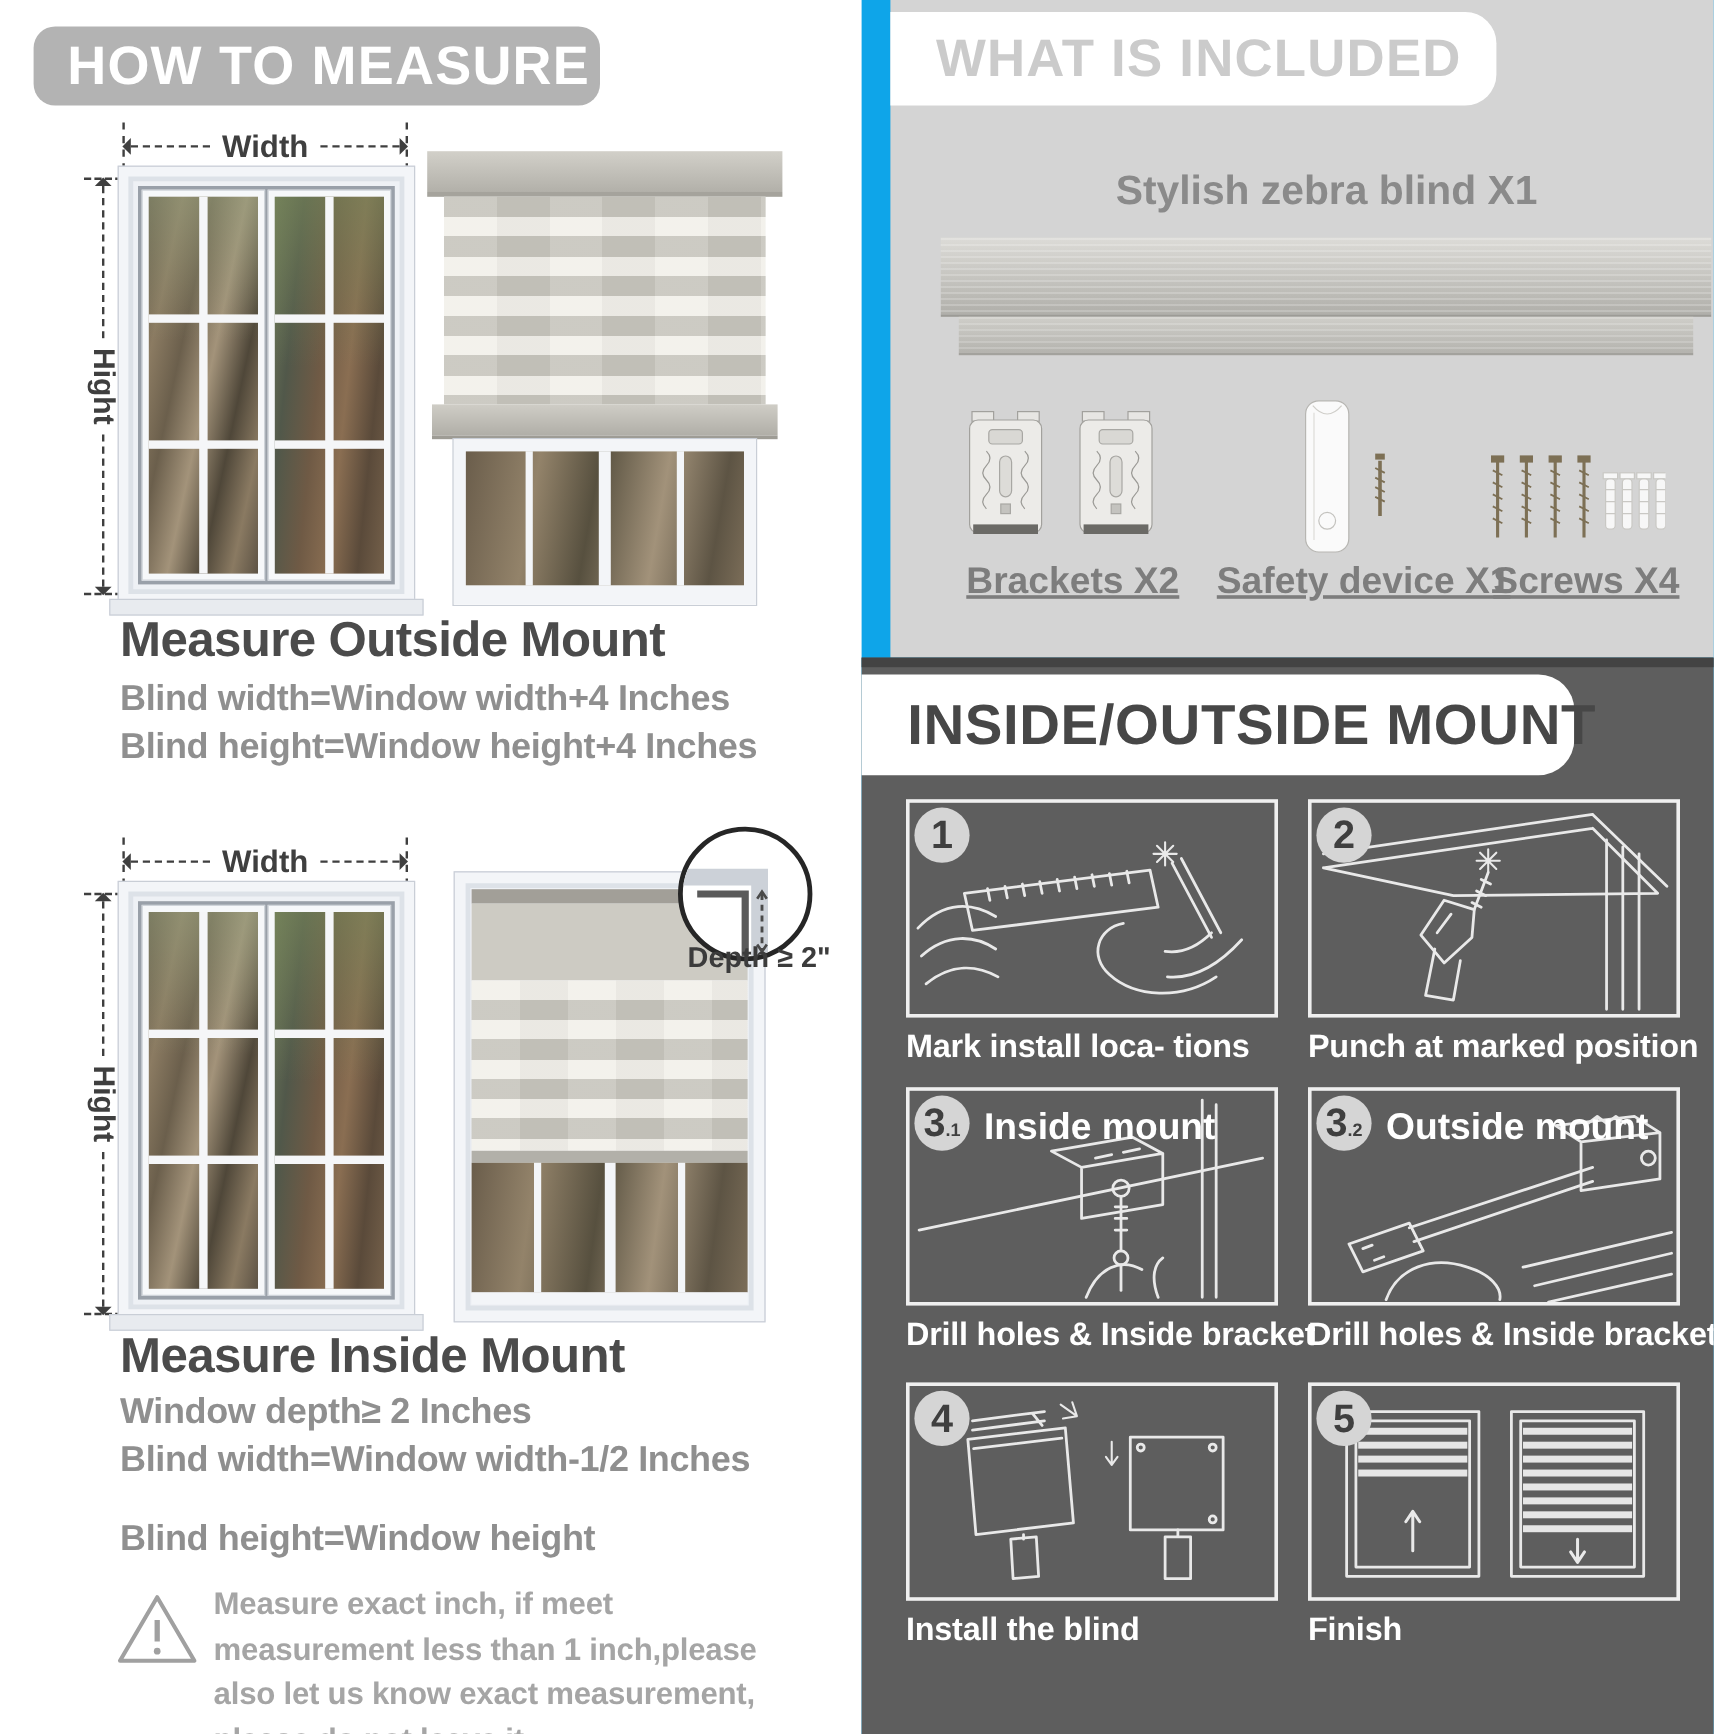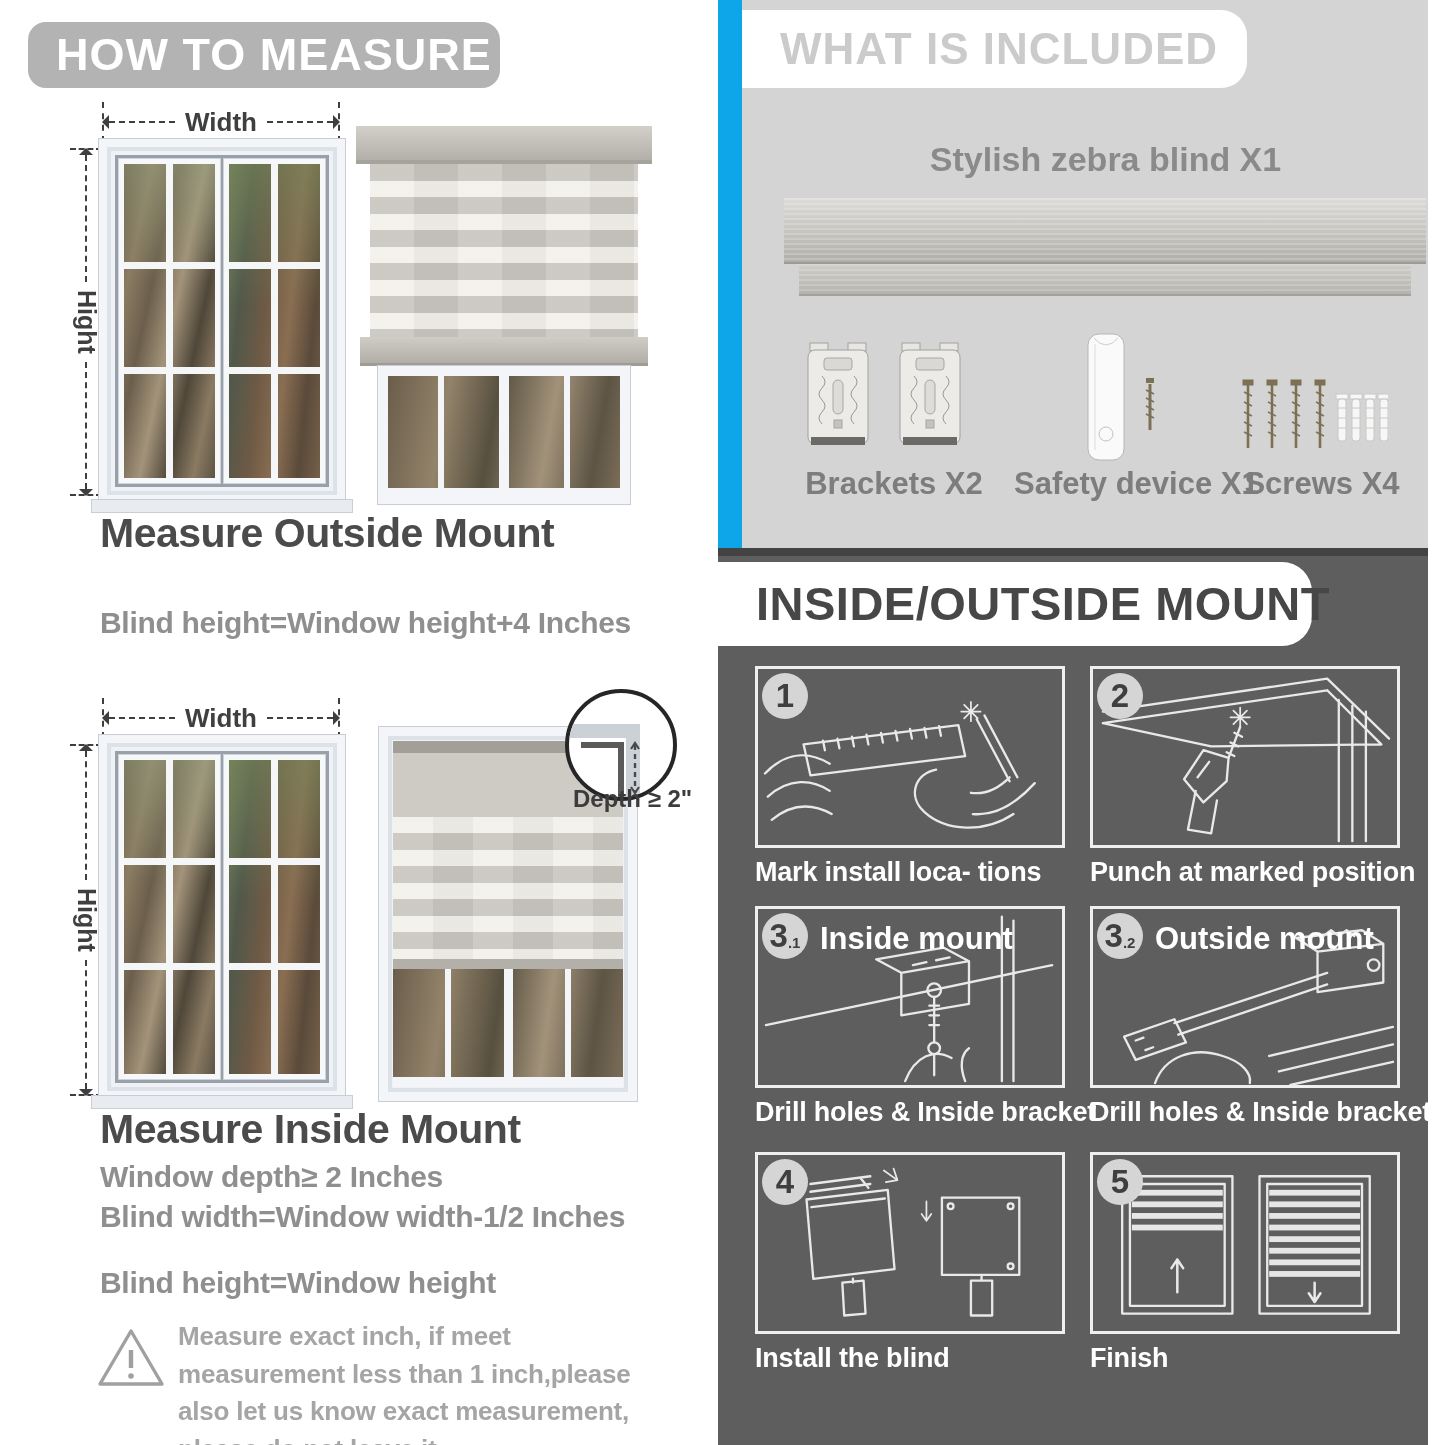--- a/index.html
+++ b/index.html
@@ -109,21 +109,21 @@
                  font-weight:bold;font-size:34px;}
   .rail-top{position:absolute;left:42px;top:198px;width:642px;height:64px;
             background:repeating-linear-gradient(180deg,rgba(255,255,255,.20) 0 2px,rgba(0,0,0,0) 2px 5px),
                        linear-gradient(180deg,#dcdbd7,#bebdb8 70%,#b0afaa);
             border-bottom:2px solid #9c9b96;}
   .rail-lip{position:absolute;left:57px;top:264px;width:612px;height:30px;
             background:repeating-linear-gradient(180deg,rgba(255,255,255,.18) 0 2px,rgba(0,0,0,0) 2px 5px),
                        linear-gradient(180deg,#cfcec9,#b4b3ae);
             border-bottom:2px solid #a3a29d;}
   .part-label{position:absolute;top:466px;width:220px;text-align:center;color:#7d7d7d;
-              font-weight:bold;font-size:31px;white-space:nowrap;}
+              font-weight:bold;font-size:31px;white-space:nowrap;text-decoration:underline;}
 
   
   .right-bottom{position:absolute;left:718px;top:548px;width:727px;height:897px;background:#5e5e5e;}
   .rb-topline{position:absolute;left:0;top:0;width:100%;height:8px;background:#434343;}
   .badge-mount{position:absolute;left:0;top:14px;width:594px;height:84px;background:#ffffff;
                border-radius:0 30px 30px 0;color:#474747;font-weight:bold;font-size:47px;
                letter-spacing:0.5px;line-height:84px;padding-left:38px;box-sizing:border-box;white-space:nowrap;}
   .step{position:absolute;width:310px;}
   .step-box{width:310px;height:182px;border:3px solid #efefef;box-sizing:border-box;position:relative;overflow:hidden;}
   .step-art{position:absolute;left:0;top:0;width:100%;height:100%;}
@@ -172,20 +172,21 @@
     </div>
 
     <div class="blind-outside" style="left:362px;top:126px;width:284px;height:378px;">
       <div class="bo-cassette"></div>
       <div class="bo-fabric"></div>
       <div class="bo-rail"></div>
       <div class="bo-window"></div>
     </div>
 
     <div class="sec-title" style="top:510px;">Measure Outside Mount</div>
+    <div class="sec-line" style="top:566px;">Blind width=Window width+4 Inches</div>
     <div class="sec-line" style="top:606px;">Blind height=Window height+4 Inches</div>
 
     <div class="harrow" style="left:102px;top:706px;width:238px;">
       <span class="ah ah-l"></span>
       <span class="seg"></span>
       <span class="harrow-label">Width</span>
       <span class="seg"></span>
       <span class="ah ah-r"></span>
     </div>
 

